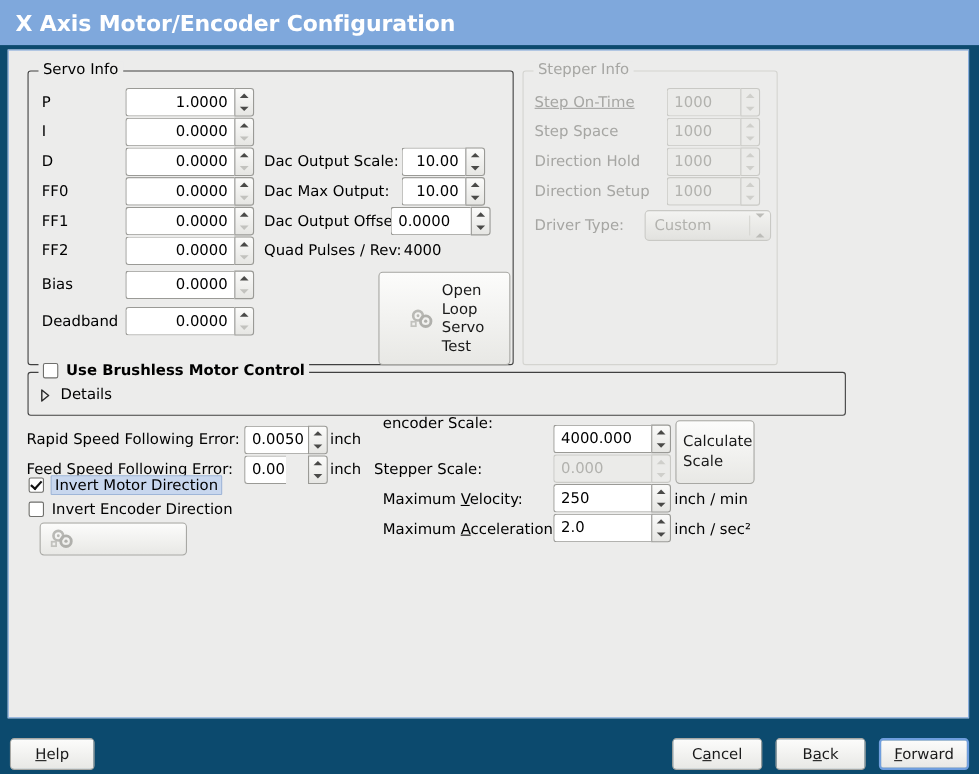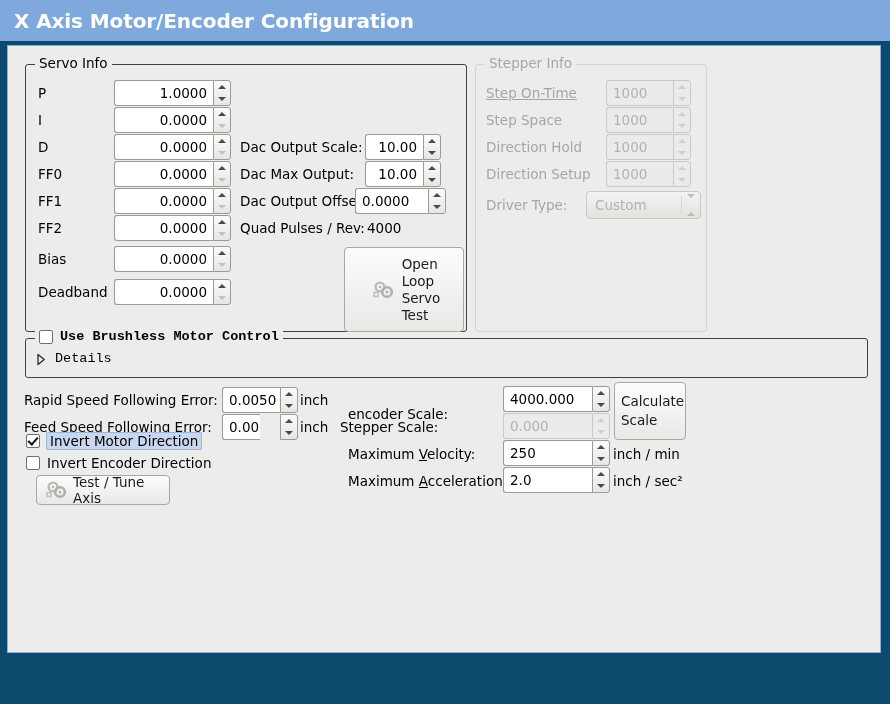--- a/index.html
+++ b/index.html
@@ -302,21 +302,21 @@
           </div>
       </div>
 
       <div class="combo" style="left:110px;top:126px;width:115px;">
         <span class="ctext">Custom</span>
         <span class="csep"></span>
         <span class="carr"></span>
       </div>
     </div>
 
-    <div class="frame" style="left:17px;top:292px;width:843px;height:40px;font-family:Liberation Mono, monospace;">
+    <div class="frame" style="left:17px;top:292px;width:744px;height:40px;">
       <div class="legend" style="left:9px;top:-9px;padding:0 4px;">
         <span class="chk" style="position:static;display:inline-flex;vertical-align:middle;">
           <span class="box"></span>
           <span class="ctxt bold">Use Brushless Motor Control</span>
         </span>
       </div>
       <div class="disc" style="left:10px;top:12px;">
         <span class="tri">
           <svg width="10" height="13" viewBox="0 0 10 13">
               <path d="M2 1.5 L8.2 6.5 L2 11.5 Z" fill="none" stroke="#2a2a2a" stroke-width="1.3" stroke-linejoin="round"></path>
@@ -358,24 +358,23 @@
     <div class="btn" style="left:28px;top:429px;width:134px;height:30px;justify-content:flex-start;padding-left:8px;">
       <span class="gears">
         <svg width="24" height="20" viewBox="0 0 24 20">
           <circle cx="8" cy="7" r="4.4" fill="none" stroke="#b9b9b5" stroke-width="2.4"></circle>
           <circle cx="8" cy="7" r="1.3" fill="#b9b9b5"></circle>
           <circle cx="15" cy="12" r="4.8" fill="none" stroke="#b0b0ac" stroke-width="2.6"></circle>
           <circle cx="15" cy="12" r="1.5" fill="#b0b0ac"></circle>
           <rect x="2" y="12.5" width="4" height="4" fill="none" stroke="#c2c2be" stroke-width="1.6"></rect>
         </svg>
       </span>
-      <span style="margin-left:4px;">Test / Tune Axis</span>
-    </div>
-
-    <div class="lbl" style="left:340px;top:360px;">encoder Scale:</div>
+    </div>
+
+    <div class="lbl" style="left:340px;top:331px;">encoder Scale:</div>
     <div class="spin" style="left:495px;top:340px;width:107px;">
       <div class="fld left">4000.000</div>
       <div class="btns">
           <div class="ar up"></div>
           <div class="ar dn"></div>
         </div>
     </div>
 
     <div class="lbl" style="left:332px;top:373px;">Stepper Scale:</div>
     <div class="spin dis" style="left:495px;top:367px;width:107px;">
@@ -406,14 +405,28 @@
       <div class="fld left">2.0</div>
       <div class="btns">
           <div class="ar up"></div>
           <div class="ar dn"></div>
         </div>
     </div>
     <div class="lbl" style="left:605px;top:427px;">inch / sec²</div>
 
   </div>
 
+  <div class="bbar">
+    <div class="btn" style="left:9px;top:16px;width:77px;height:29px;">
+      <span><u class="mn">H</u><span>elp</span></span>
+    </div>
+    <div class="btn" style="left:611px;top:16px;width:82px;height:29px;">
+      <span><span>C</span><u class="mn">a</u><span>ncel</span></span>
+    </div>
+    <div class="btn" style="left:705px;top:16px;width:82px;height:29px;">
+      <span><span>B</span><u class="mn">a</u><span>ck</span></span>
+    </div>
+    <div class="btn focus" style="left:799px;top:16px;width:82px;height:29px;">
+      <span><u class="mn">F</u><span>orward</span></span>
+    </div>
+  </div>
 
 </div>
 
 </body></html>

